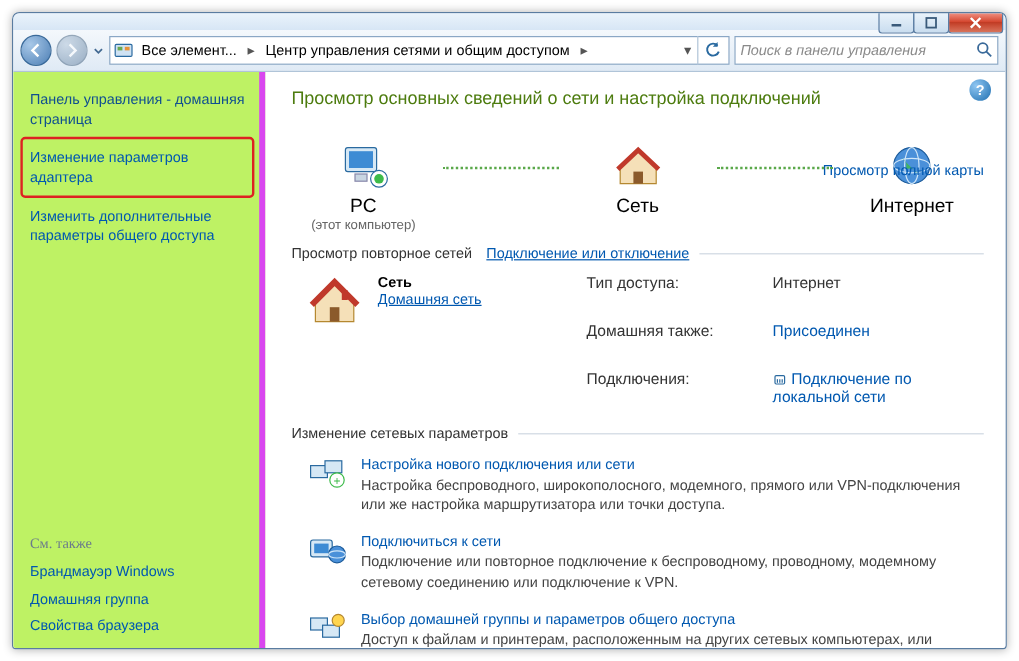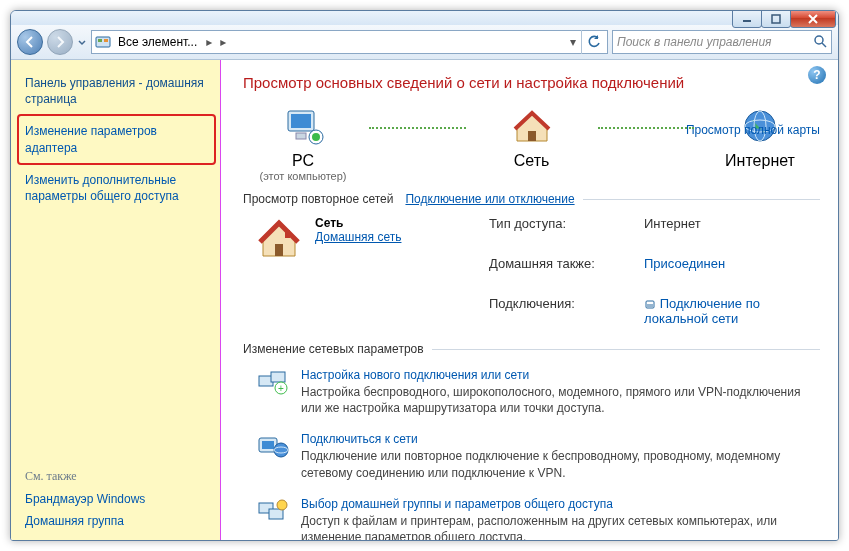--- a/index.html
+++ b/index.html
@@ -120,22 +120,22 @@
   
   .body {
     flex: 1;
     display: flex;
     background: #fff;
     border-top: 1px solid #b0c4d8;
     min-height: 0;
   }
   .sidebar {
     width: 210px;
-    background: #fef9c3;
-    border-right: 1px solid #d946ef;
+    background: #bef264;
+    border-right: 5px solid #d946ef;
     padding: 12px 10px 8px 14px;
     display: flex;
     flex-direction: column;
     font-size: 12px;
   }
   .sidebar a { color: #0058b0; text-decoration: none; display: block; padding: 3px 0; line-height: 1.35; }
   .sidebar .plain { color: #105090; }
   .sidebar .highlight {
     border: 2px solid #d22;
     border-radius: 4px;
@@ -157,22 +157,22 @@
     border-radius: 50%;
     background: radial-gradient(circle at 30% 30%, #8fc6f2, #1f6fb0);
     color: #fff;
     font-weight: bold;
     font-size: 12px;
     display: flex; align-items: center; justify-content: center;
   }
   h1.page-title {
     font-size: 15px;
     font-weight: normal;
-    color: #b91c1c;
-    margin: 4px 0 16px 0;
+    color: #4d7c0f;
+    margin: 4px 0 28px 0;
   }
   .map-row {
     display: flex;
     align-items: flex-start;
     gap: 0;
     position: relative;
     margin-bottom: 10px;
   }
   .map-node {
     flex: 0 0 auto;
@@ -295,20 +295,21 @@
     <div class="addrbar">
       <span class="addr-ico">
         <svg width="16" height="16">
             <rect x="1" y="3" width="14" height="10" rx="1" fill="#cfe2f3" stroke="#2a6aa0"></rect>
             <rect x="3" y="5" width="4" height="3" fill="#6aa84f"></rect>
             <rect x="9" y="5" width="4" height="3" fill="#e69138"></rect>
           </svg>
       </span>
       <span class="crumb">Все элемент...</span>
       <span class="crumb-sep">▸</span>
+      <span class="crumb">Центр управления сетями и общим доступом</span>
       <span class="crumb-sep">▸</span>
       <span style="flex:1"></span>
       <span class="crumb-sep">▾</span>
       <span class="refresh" title="Обновить">
         <svg width="14" height="14">
             <path d="M11 3 A5 5 0 1 0 12 8" fill="none" stroke="#2a6aa0" stroke-width="1.6"></path>
             <path d="M11 0 L11 4 L7 4 Z" fill="#2a6aa0"></path>
           </svg>
       </span>
     </div>
@@ -331,20 +332,21 @@
       <div class="highlight">
         <a href="#">Изменение параметров адаптера</a>
       </div>
       <a href="#">Изменить дополнительные параметры общего доступа</a>
 
       <div class="spacer"></div>
 
       <div class="seealso-h">См. также</div>
       <a href="#">Брандмауэр Windows</a>
       <a href="#">Домашняя группа</a>
+      <a href="#">Свойства браузера</a>
     </div>
 
     <div class="main">
       <div class="help-icon">?</div>
 
       <h1 class="page-title">Просмотр основных сведений о сети и настройка подключений</h1>
 
       <div class="map-row" style="position:relative;">
         <a href="#" class="map-link">Просмотр полной карты</a>
 

